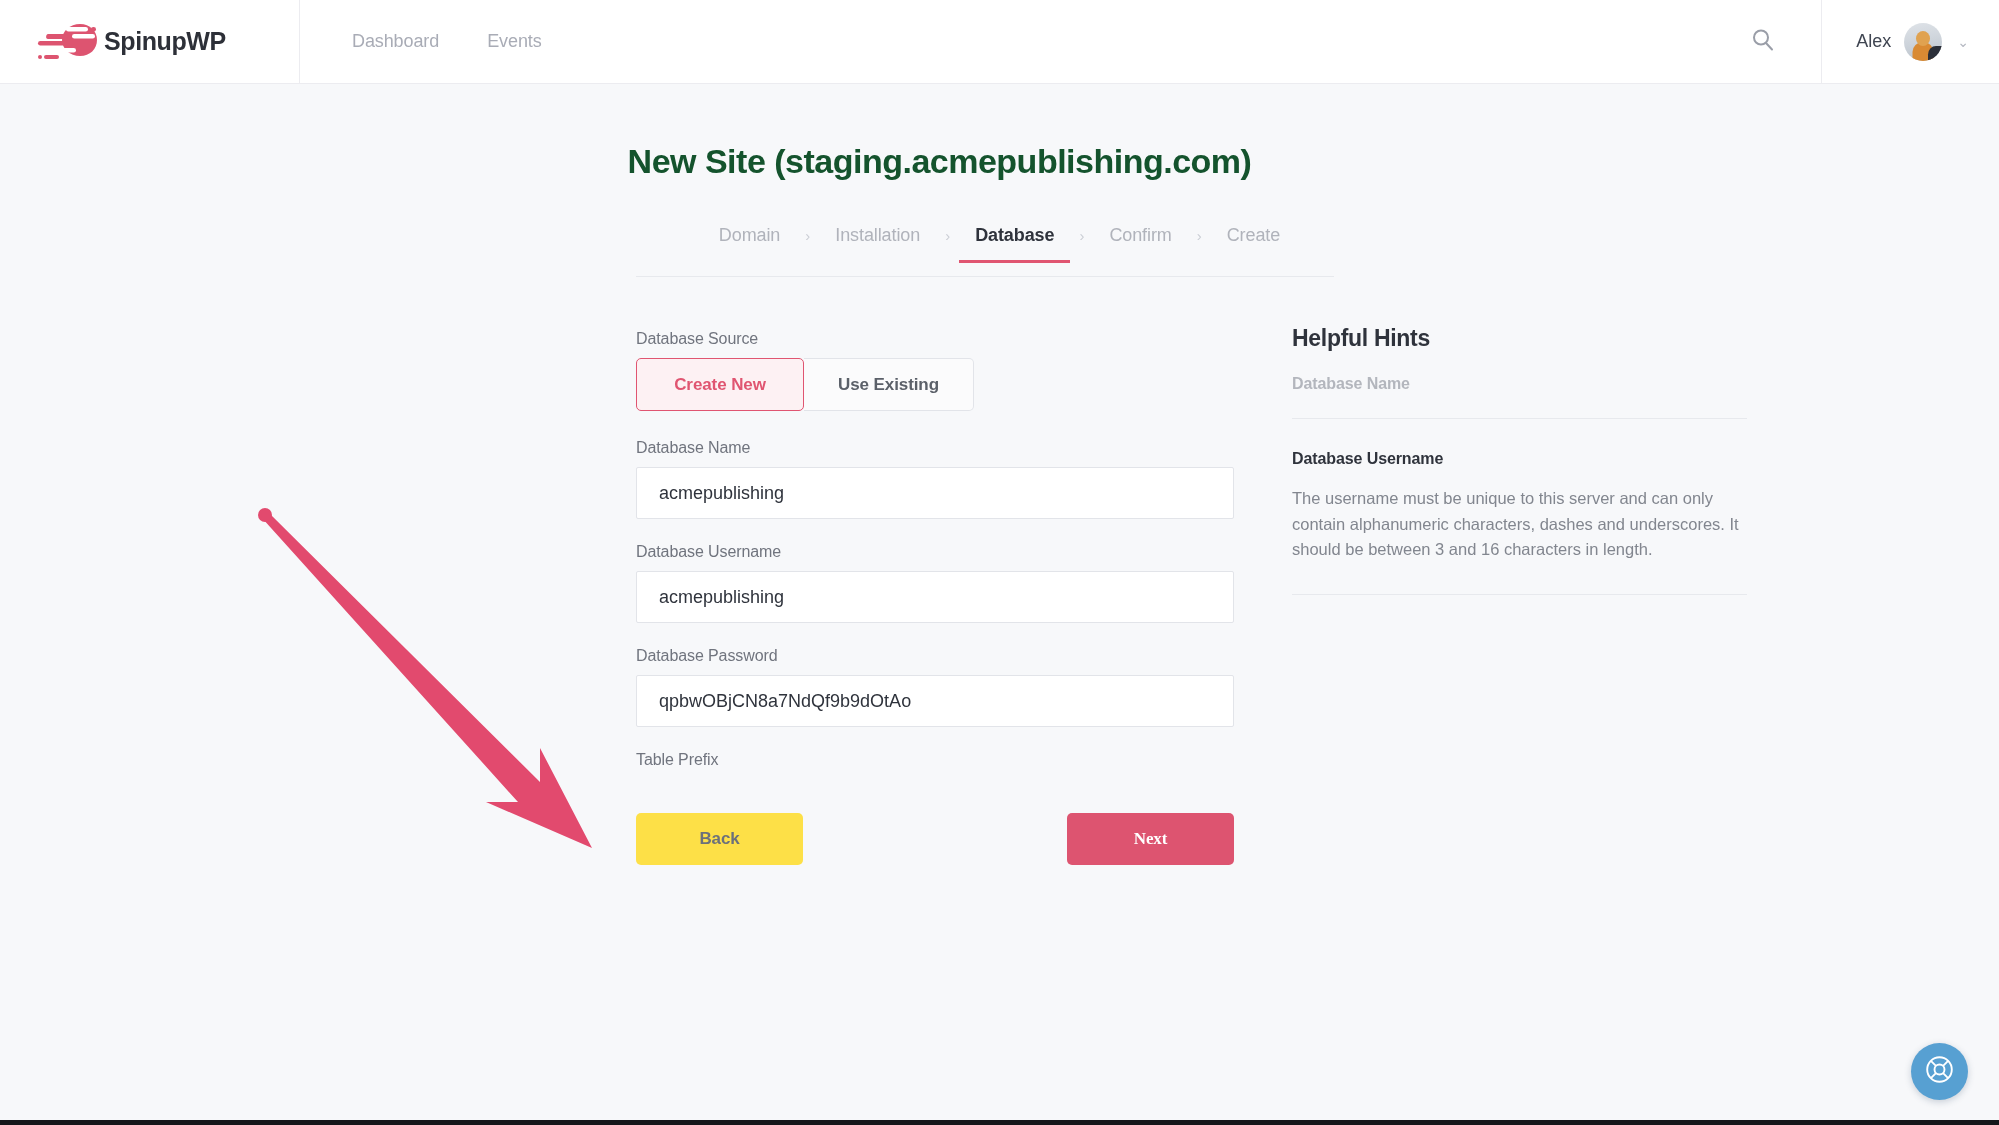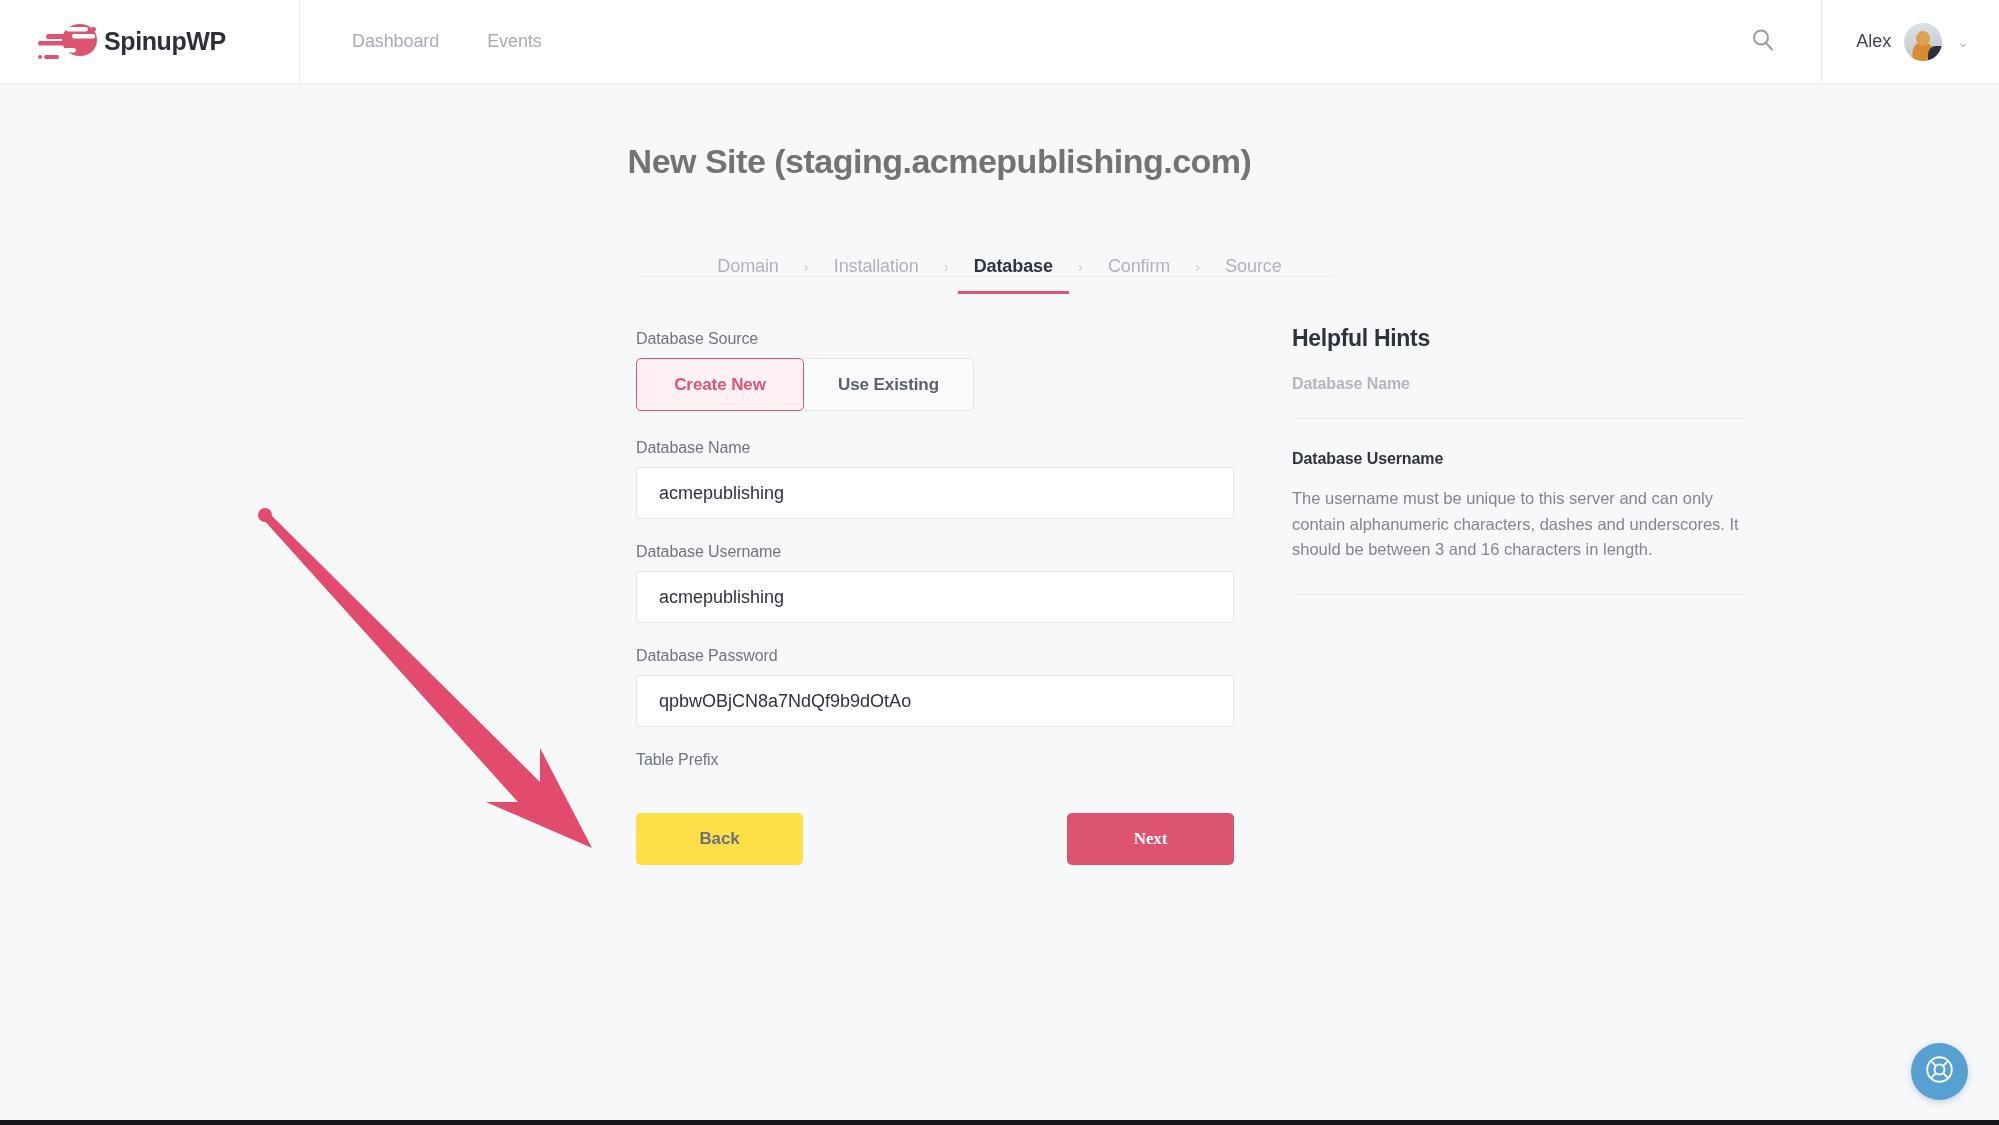--- a/index.html
+++ b/index.html
@@ -141,34 +141,33 @@
 
   
   .page-title {
     position: absolute;
     top: 142px;
     left: 0;
     width: 1879px;
     text-align: center;
     font-size: 34px;
     font-weight: bold;
-    color: #737373;
+    color: #14532d;
     letter-spacing: -0.5px;
   }
 
   
   .steps {
     position: absolute;
     top: 225px;
     left: 0;
     width: 1999px;
     display: flex;
     justify-content: center;
     align-items: flex-end;
-    margin-top: 31px;
   }
 
   .step {
     font-size: 18px;
     color: #b0b3bb;
     padding: 0 16px 17px 16px;
     letter-spacing: -0.1px;
     text-decoration: none;
     position: relative;
   }
@@ -419,21 +418,21 @@
 
 <div class="steps">
   <a class="step" href="#">Domain</a>
   <span class="step-sep">›</span>
   <a class="step" href="#">Installation</a>
   <span class="step-sep">›</span>
   <a class="step active" href="#">Database</a>
   <span class="step-sep">›</span>
   <a class="step" href="#">Confirm</a>
   <span class="step-sep">›</span>
-  <a class="step" href="#">Source</a>
+  <a class="step" href="#">Create</a>
 </div>
 <div class="steps-rule"></div>
 
 <div class="form-col">
 
   <div class="field-label">Database Source</div>
   <div class="toggle-group">
     <div class="toggle-btn first selected">Create New</div>
     <div class="toggle-btn second">Use Existing</div>
   </div>

